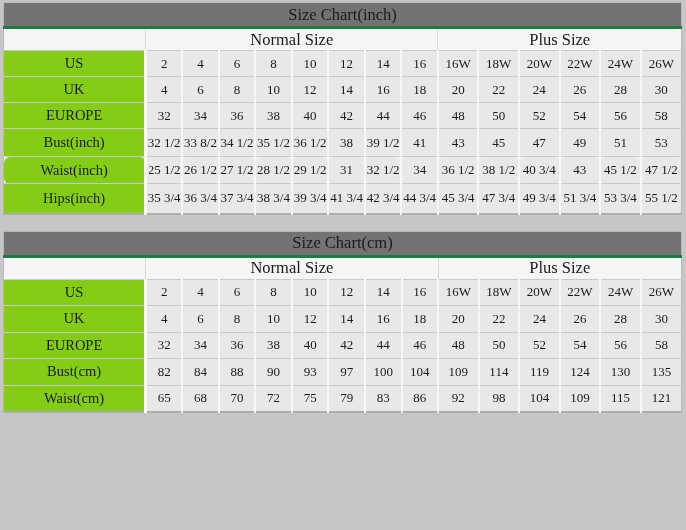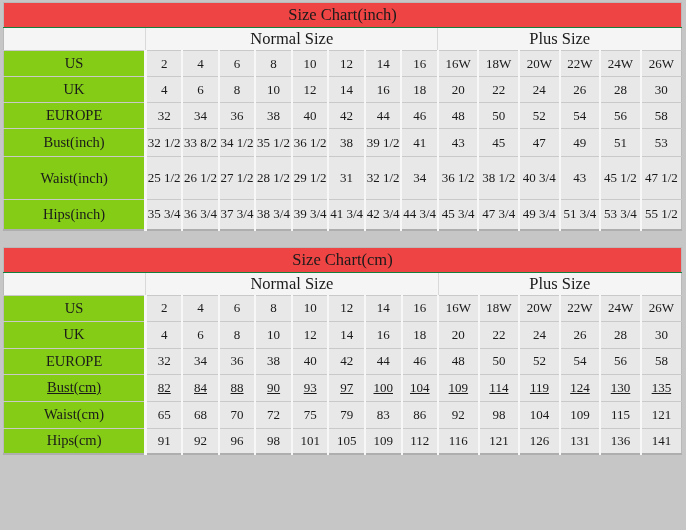--- a/index.html
+++ b/index.html
@@ -31,55 +31,55 @@
     padding: 0;
     text-align: center;
     vertical-align: middle;
     white-space: nowrap;
     overflow: hidden;
   }
 
   .title-cell {
     height: 25px;
     font-size: 16.5px;
-    background: #ef4444;
+    background: #737373;
   }
   .group-row td {
     height: 23px;
     font-size: 16.5px;
     background: #f5f5f5;
-    border-top: 1px solid #15803d;
+    border-top: 3px solid #15803d;
   }
   .group-cell { border-left: 1px solid #d9d9d9; }
 
   .data-row td { border-top: 1px solid #c9c9c9; }
   .label-cell {
     background: #84cc16;
     font-size: 14.5px;
   }
   .data-cell {
     background: #e8e8e8;
     border-left: 2px solid #f7f7f7;
     font-size: 13px;
   }
   .data-cell.first-data { border-left: 3px solid #f7f7f7; }
 
   
   #table-inch tr:nth-child(3) td { height: 26px; }
   #table-inch tr:nth-child(4) td { height: 26px; }
   #table-inch tr:nth-child(5) td { height: 26px; }
   #table-inch tr:nth-child(6) td { height: 28px; margin-top: 28px; }
-  #table-inch tr:nth-child(7) td { height: 43px; }
+  #table-inch tr:nth-child(7) td { height: 27px; border-radius: 6px; }
   #table-inch tr:nth-child(8) td { height: 30px; }
   #table-inch tr:nth-child(9) td { height: 32px; }
   
   #table-cm tr:nth-child(3) td { height: 26px; }
   #table-cm tr:nth-child(4) td { height: 27px; }
   #table-cm tr:nth-child(5) td { height: 26px; }
-  #table-cm tr:nth-child(6) td { height: 27px; text-decoration: underline; }
+  #table-cm tr:nth-child(6) td { height: 27px; }
   #table-cm tr:nth-child(7) td { height: 27px; }
   #table-cm tr:nth-child(8) td { height: 26px; }
   #table-cm tr:nth-child(9) td { height: 30px; }
 </style>
 </head>
 <body>
 
 <div class="page">
 
   <table class="size-table" id="table-inch">
@@ -319,33 +319,16 @@
           <td class="data-cell">79</td>
           <td class="data-cell">83</td>
           <td class="data-cell">86</td>
           <td class="data-cell">92</td>
           <td class="data-cell">98</td>
           <td class="data-cell">104</td>
           <td class="data-cell">109</td>
           <td class="data-cell">115</td>
           <td class="data-cell">121</td>
         </tr>
-        <tr class="data-row">
-          <td class="label-cell">Hips(cm)</td>
-          <td class="data-cell first-data">91</td>
-          <td class="data-cell">92</td>
-          <td class="data-cell">96</td>
-          <td class="data-cell">98</td>
-          <td class="data-cell">101</td>
-          <td class="data-cell">105</td>
-          <td class="data-cell">109</td>
-          <td class="data-cell">112</td>
-          <td class="data-cell">116</td>
-          <td class="data-cell">121</td>
-          <td class="data-cell">126</td>
-          <td class="data-cell">131</td>
-          <td class="data-cell">136</td>
-          <td class="data-cell">141</td>
-        </tr>
       </tbody>
   </table>
 
 </div>
 
 </body></html>

